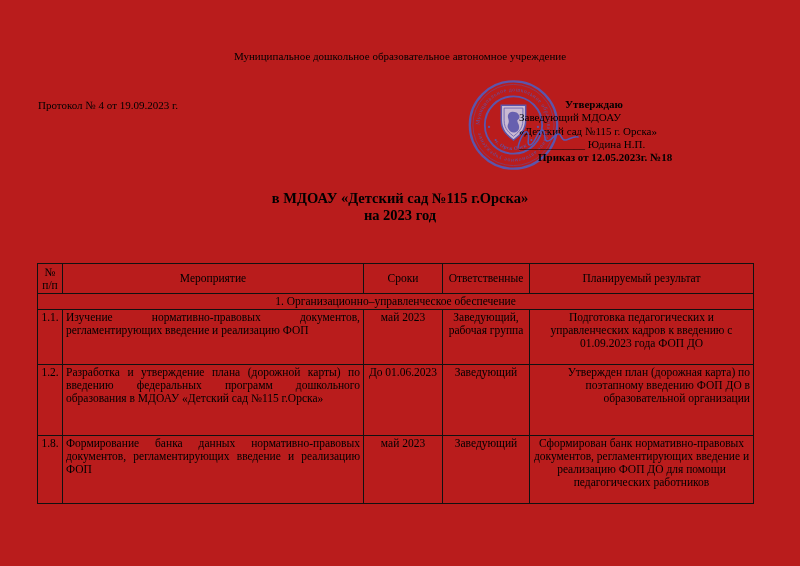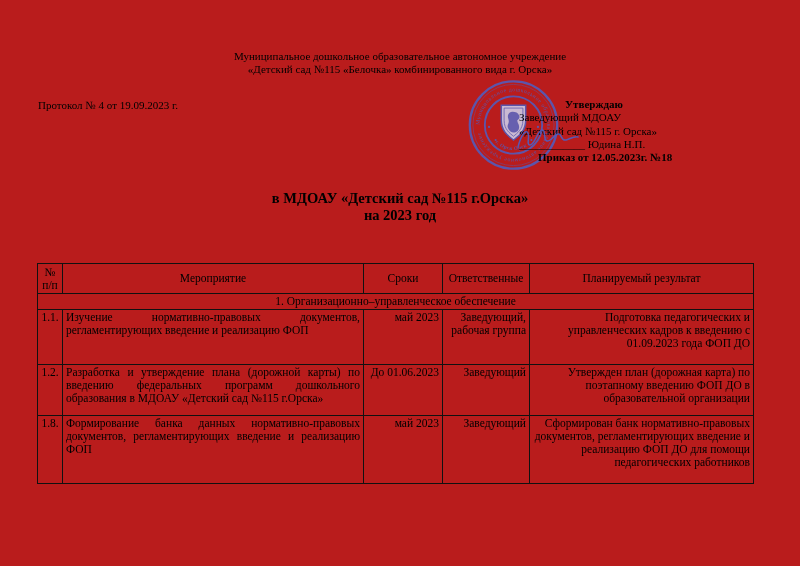--- a/index.html
+++ b/index.html
@@ -26,36 +26,35 @@
     font-weight:bold;font-size:14.5px;line-height:16.8px;}
   
   table.plan{position:absolute;top:263px;left:37px;width:716px;border-collapse:collapse;
     table-layout:fixed;font-size:11.5px;line-height:13px;}
   table.plan td,table.plan th{border:1px solid #111;padding:1px 3px;vertical-align:top;
     font-weight:normal;overflow:hidden;}
   table.plan th{text-align:center;vertical-align:middle;}
   tr.r-head{height:30px;}
   tr.r-sec{height:15px;}
   tr.r1{height:55px;}
-  tr.r2{height:51px;}
+  tr.r2{height:71px;}
   tr.r3{height:68px;}
   td.num{text-align:center;padding-left:1px;padding-right:0;}
   td.activity{text-align:justify;padding:1px 4px;}
-  td.center{text-align:right;}
+  td.center{text-align:center;}
   td.section-row{text-align:center;padding:1px 0;}
   td.result-left{text-align:right;padding-left:8px;}
 </style>
 </head>
 <body>
 
 <div class="page">
 
   <div class="org-header">
     <div>Муниципальное дошкольное образовательное автономное учреждение</div>
-    <div>«Детский сад №115 «Белочка» комбинированного вида г. Орска»</div>
   </div>
 
   <div class="stamp">
     <svg width="97" height="94" viewBox="0 0 100 100">
       <defs>
         <path id="ringPath" d="M50,50 m-36,0 a36,36 0 1,1 72,0 a36,36 0 1,1 -72,0"></path>
         <path id="innerArc" d="M26,62 a27,27 0 0,0 48,0"></path>
       </defs>
       <circle cx="50" cy="50" r="46.5" fill="none" stroke="#4c5fc4" stroke-width="2.4"></circle>
       <circle cx="50" cy="50" r="43.2" fill="none" stroke="#4c5fc4" stroke-width="0.7" opacity="0.7"></circle>

